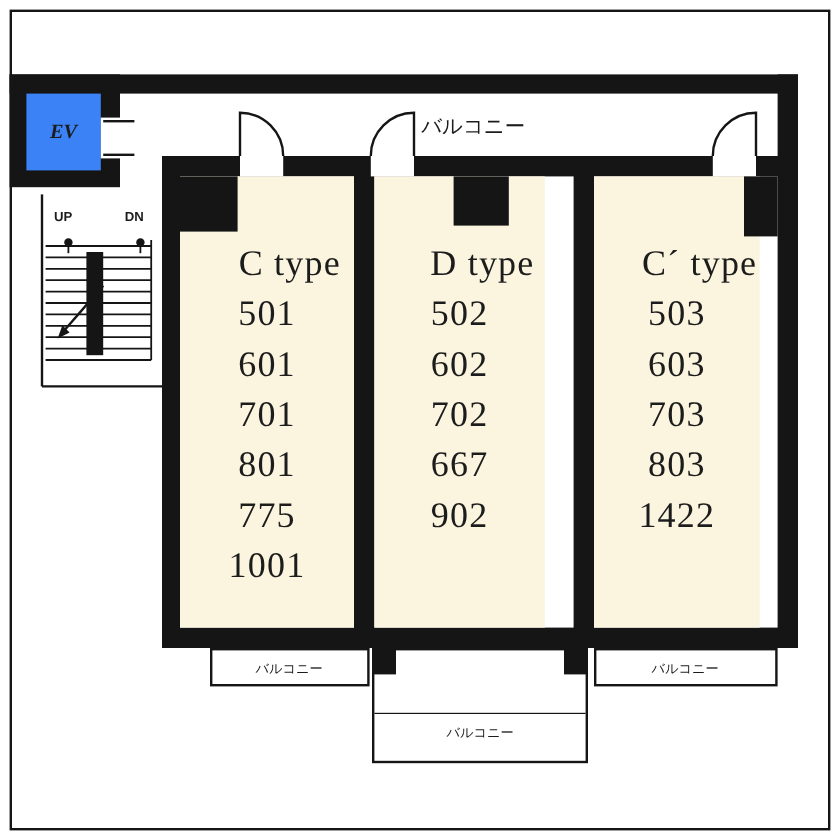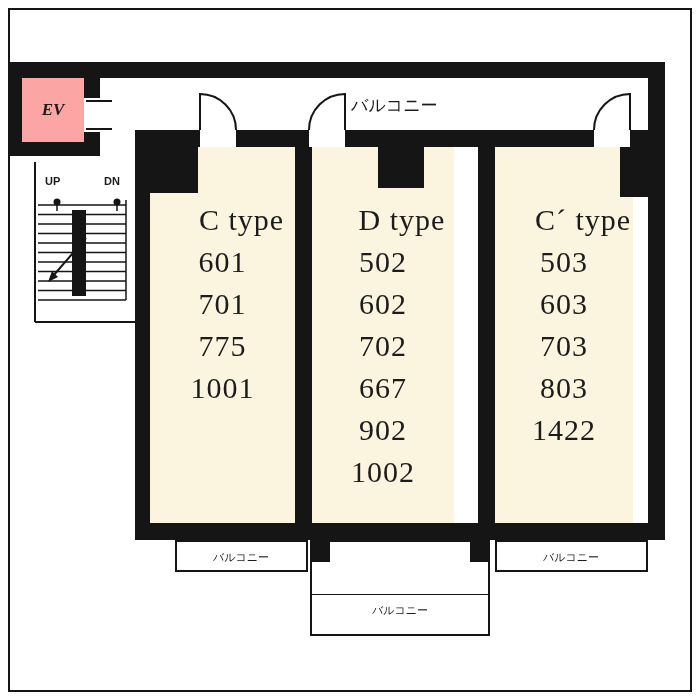--- a/index.html
+++ b/index.html
@@ -18,21 +18,21 @@
   .stub{position:absolute;background:var(--wall);z-index:3;}
   .frame{position:absolute;border:2px solid var(--wall);box-sizing:border-box;z-index:0;}
   .unit{
     position:absolute;top:147px;height:376px;background:var(--unit-fill);z-index:1;
     display:flex;flex-direction:column;align-items:center;box-sizing:border-box;padding-top:52px;
     font-family:"Liberation Serif","DejaVu Serif",serif;
   }
   .unit-type{font-size:30px;line-height:42px;letter-spacing:1px;white-space:nowrap;margin-left:38px;}
   .room{font-size:30px;line-height:42px;letter-spacing:1px;}
   .ev-interior{
-    position:absolute;left:22px;top:78px;width:62px;height:64px;background:#fca5a5;z-index:2;
+    position:absolute;left:22px;top:78px;width:62px;height:64px;background:#3b82f6;z-index:2;
     display:flex;align-items:center;justify-content:center;
     font-family:"Liberation Serif","DejaVu Serif",serif;font-style:italic;font-size:17px;font-weight:bold;
   }
   .small-label{position:absolute;font-size:11px;font-weight:600;z-index:6;}
   .corridor-label{
     position:absolute;left:348px;top:94px;font-size:17px;background:#fff;padding:0 3px;z-index:6;white-space:nowrap;
   }
   .balcony{position:absolute;border:2px solid var(--line);box-sizing:border-box;background:#fff;z-index:2;}
   .balcony-label{
     position:absolute;font-size:11px;z-index:6;white-space:nowrap;transform:translateX(-50%);
@@ -63,34 +63,35 @@
 
   <div class="small-label" style="left:45px;top:175px;">UP</div>
   <div class="small-label" style="left:104px;top:175px;">DN</div>
 
   <div class="gap" style="left:200px;top:130px;width:36px;height:17px;"></div>
   <div class="gap" style="left:309px;top:130px;width:36px;height:17px;"></div>
   <div class="gap" style="left:594px;top:130px;width:36px;height:17px;"></div>
 
   <div class="unit" style="left:150px;width:145px;">
     <div class="unit-type">C type</div>
+    <div class="room">501</div>
     <div class="room">601</div>
     <div class="room">701</div>
+    <div class="room">801</div>
     <div class="room">775</div>
     <div class="room">1001</div>
   </div>
 
   <div class="unit" style="left:312px;width:142px;">
     <div class="unit-type">D type</div>
     <div class="room">502</div>
     <div class="room">602</div>
     <div class="room">702</div>
     <div class="room">667</div>
     <div class="room">902</div>
-    <div class="room">1002</div>
   </div>
 
   <div class="unit" style="left:495px;width:138px;">
     <div class="unit-type">C´ type</div>
     <div class="room">503</div>
     <div class="room">603</div>
     <div class="room">703</div>
     <div class="room">803</div>
     <div class="room">1422</div>
   </div>

